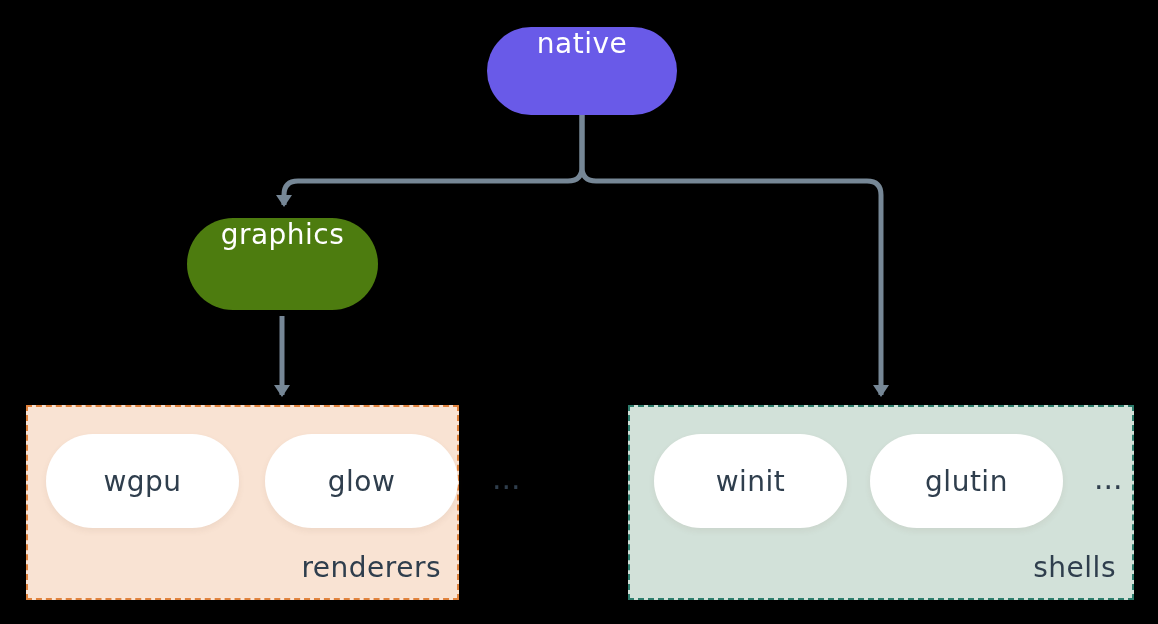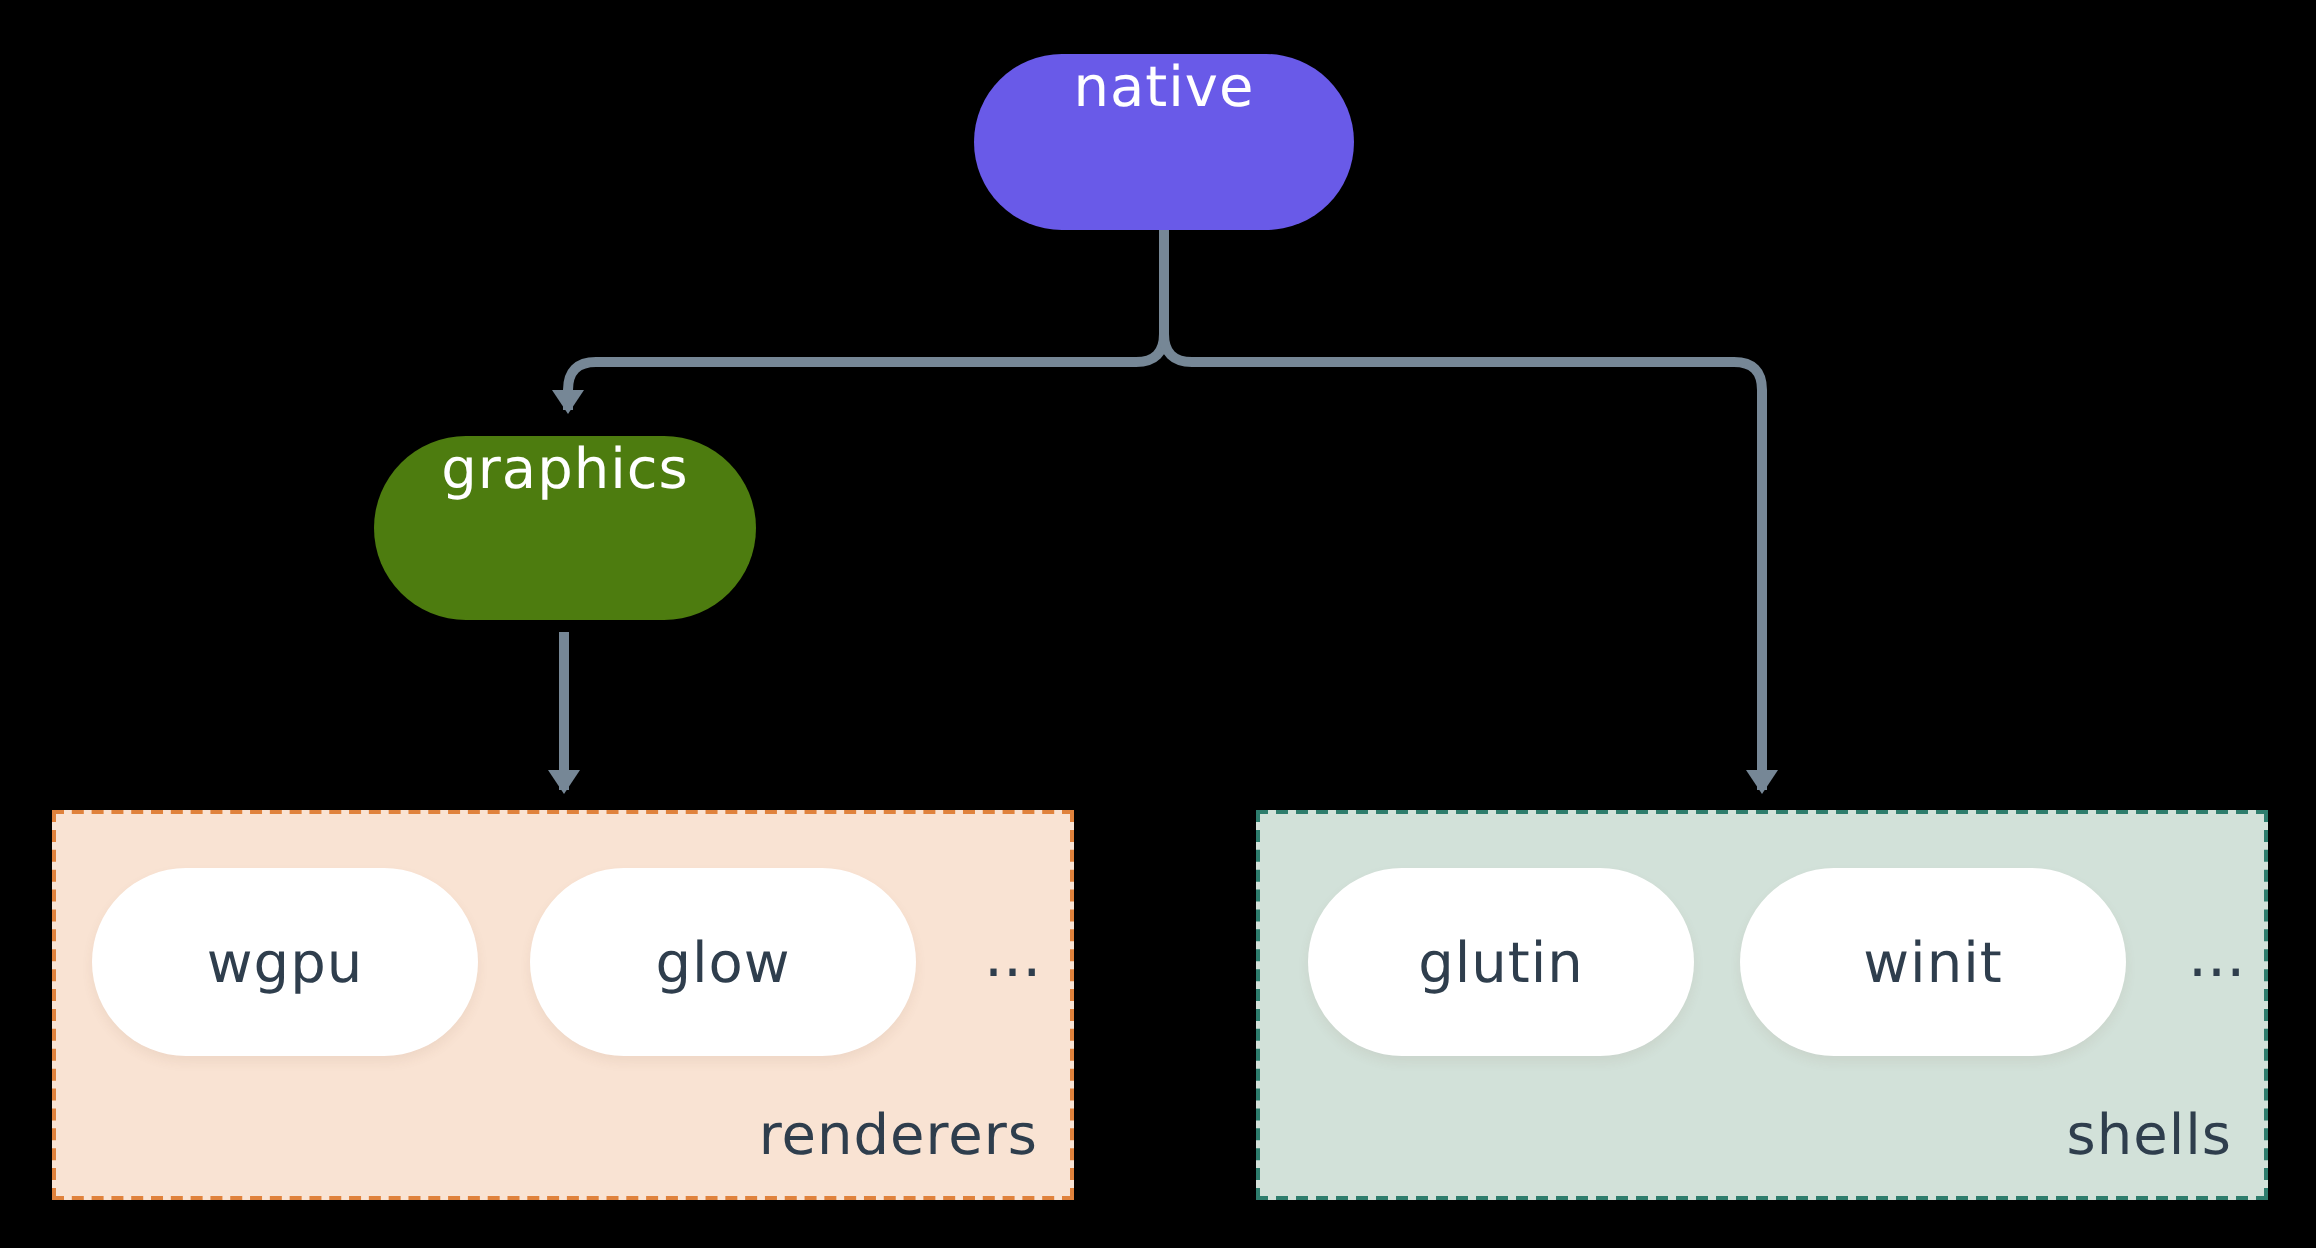--- a/index.html
+++ b/index.html
@@ -55,21 +55,21 @@
   }
   .group {
     position: absolute;
     top: 405px;
     height: 195px;
     box-sizing: border-box;
     border: 2px dashed;
   }
   .group-renderers {
     left: 26px;
-    width: 511px;
+    width: 433px;
     background: #f9e3d3;
     border-color: #e0823c;
   }
   .group-shells {
     left: 628px;
     width: 506px;
     background: #d2e1d9;
     border-color: #2e7d6d;
   }
   .pill-row {
@@ -141,23 +141,23 @@
         <span>glow</span>
       </div>
       <div class="ellipsis">...</div>
     </div>
     <div class="group-label">renderers</div>
   </div>
 
   <div class="group group-shells">
     <div class="pill-row">
       <div class="pill">
-        <span>glutin</span>
+        <span>winit</span>
       </div>
       <div class="pill">
-        <span>winit</span>
+        <span>glutin</span>
       </div>
       <div class="ellipsis">...</div>
     </div>
     <div class="group-label">shells</div>
   </div>
 
 </div>
 
 </body></html>

